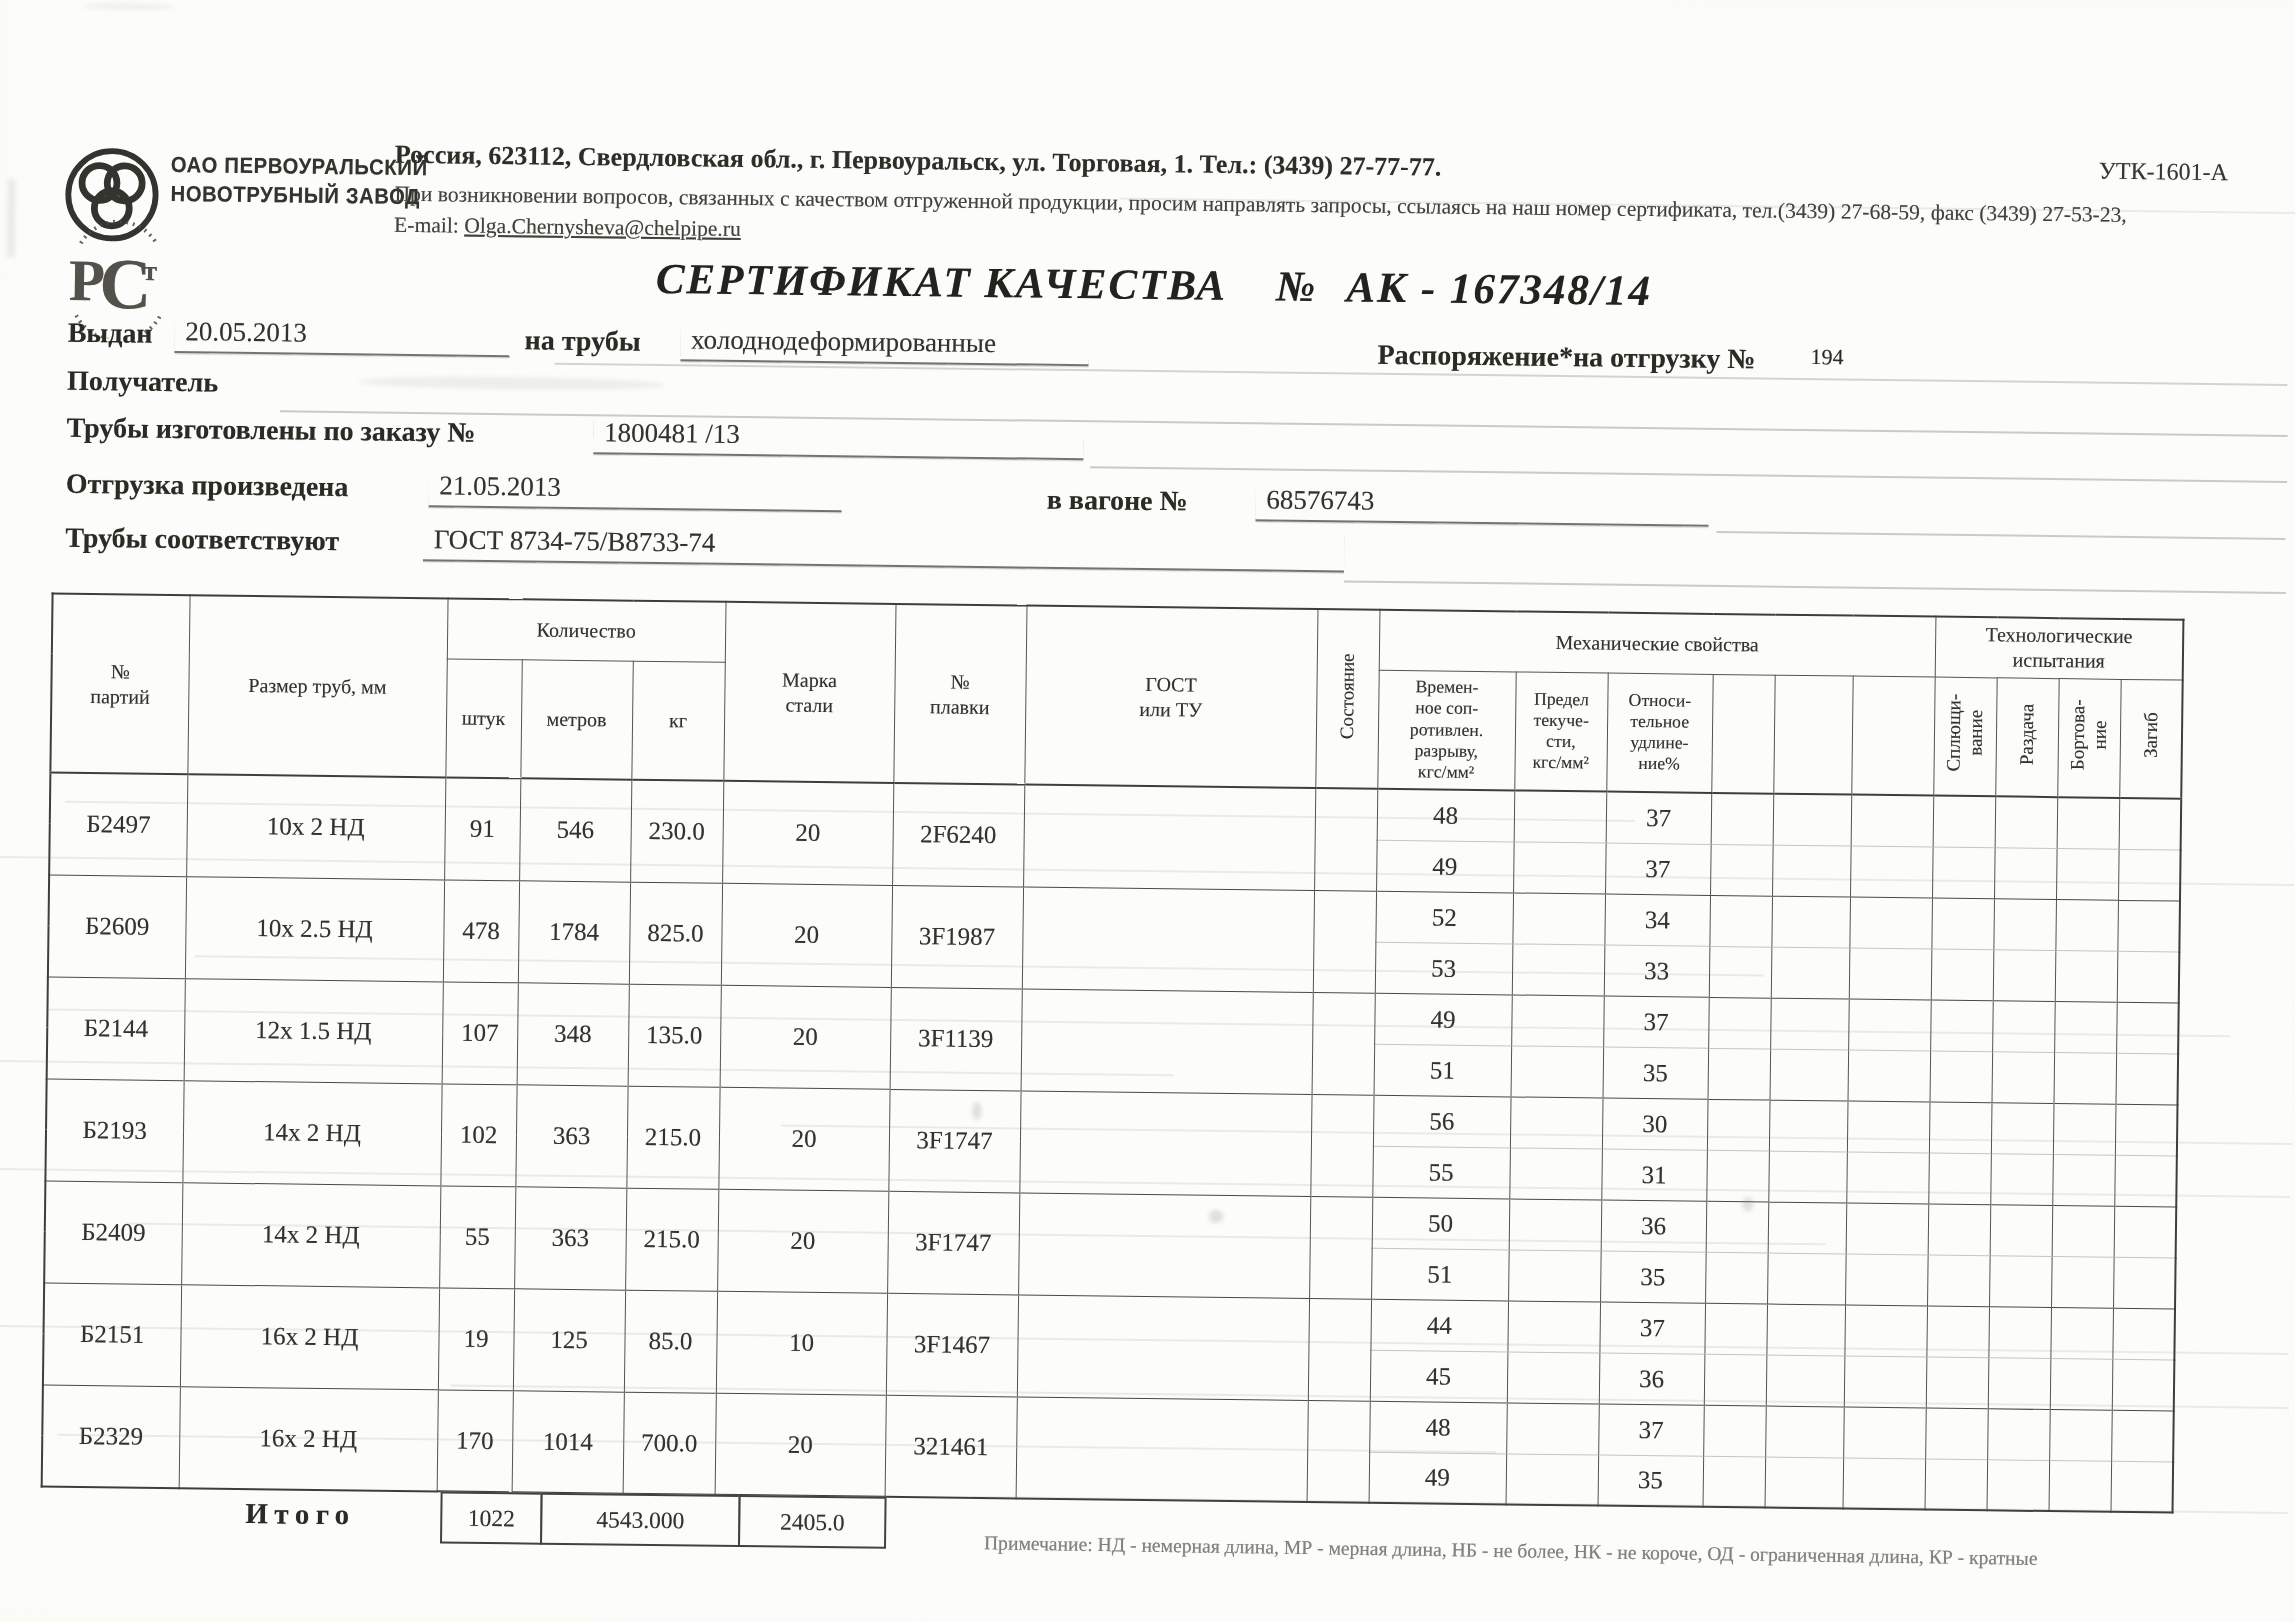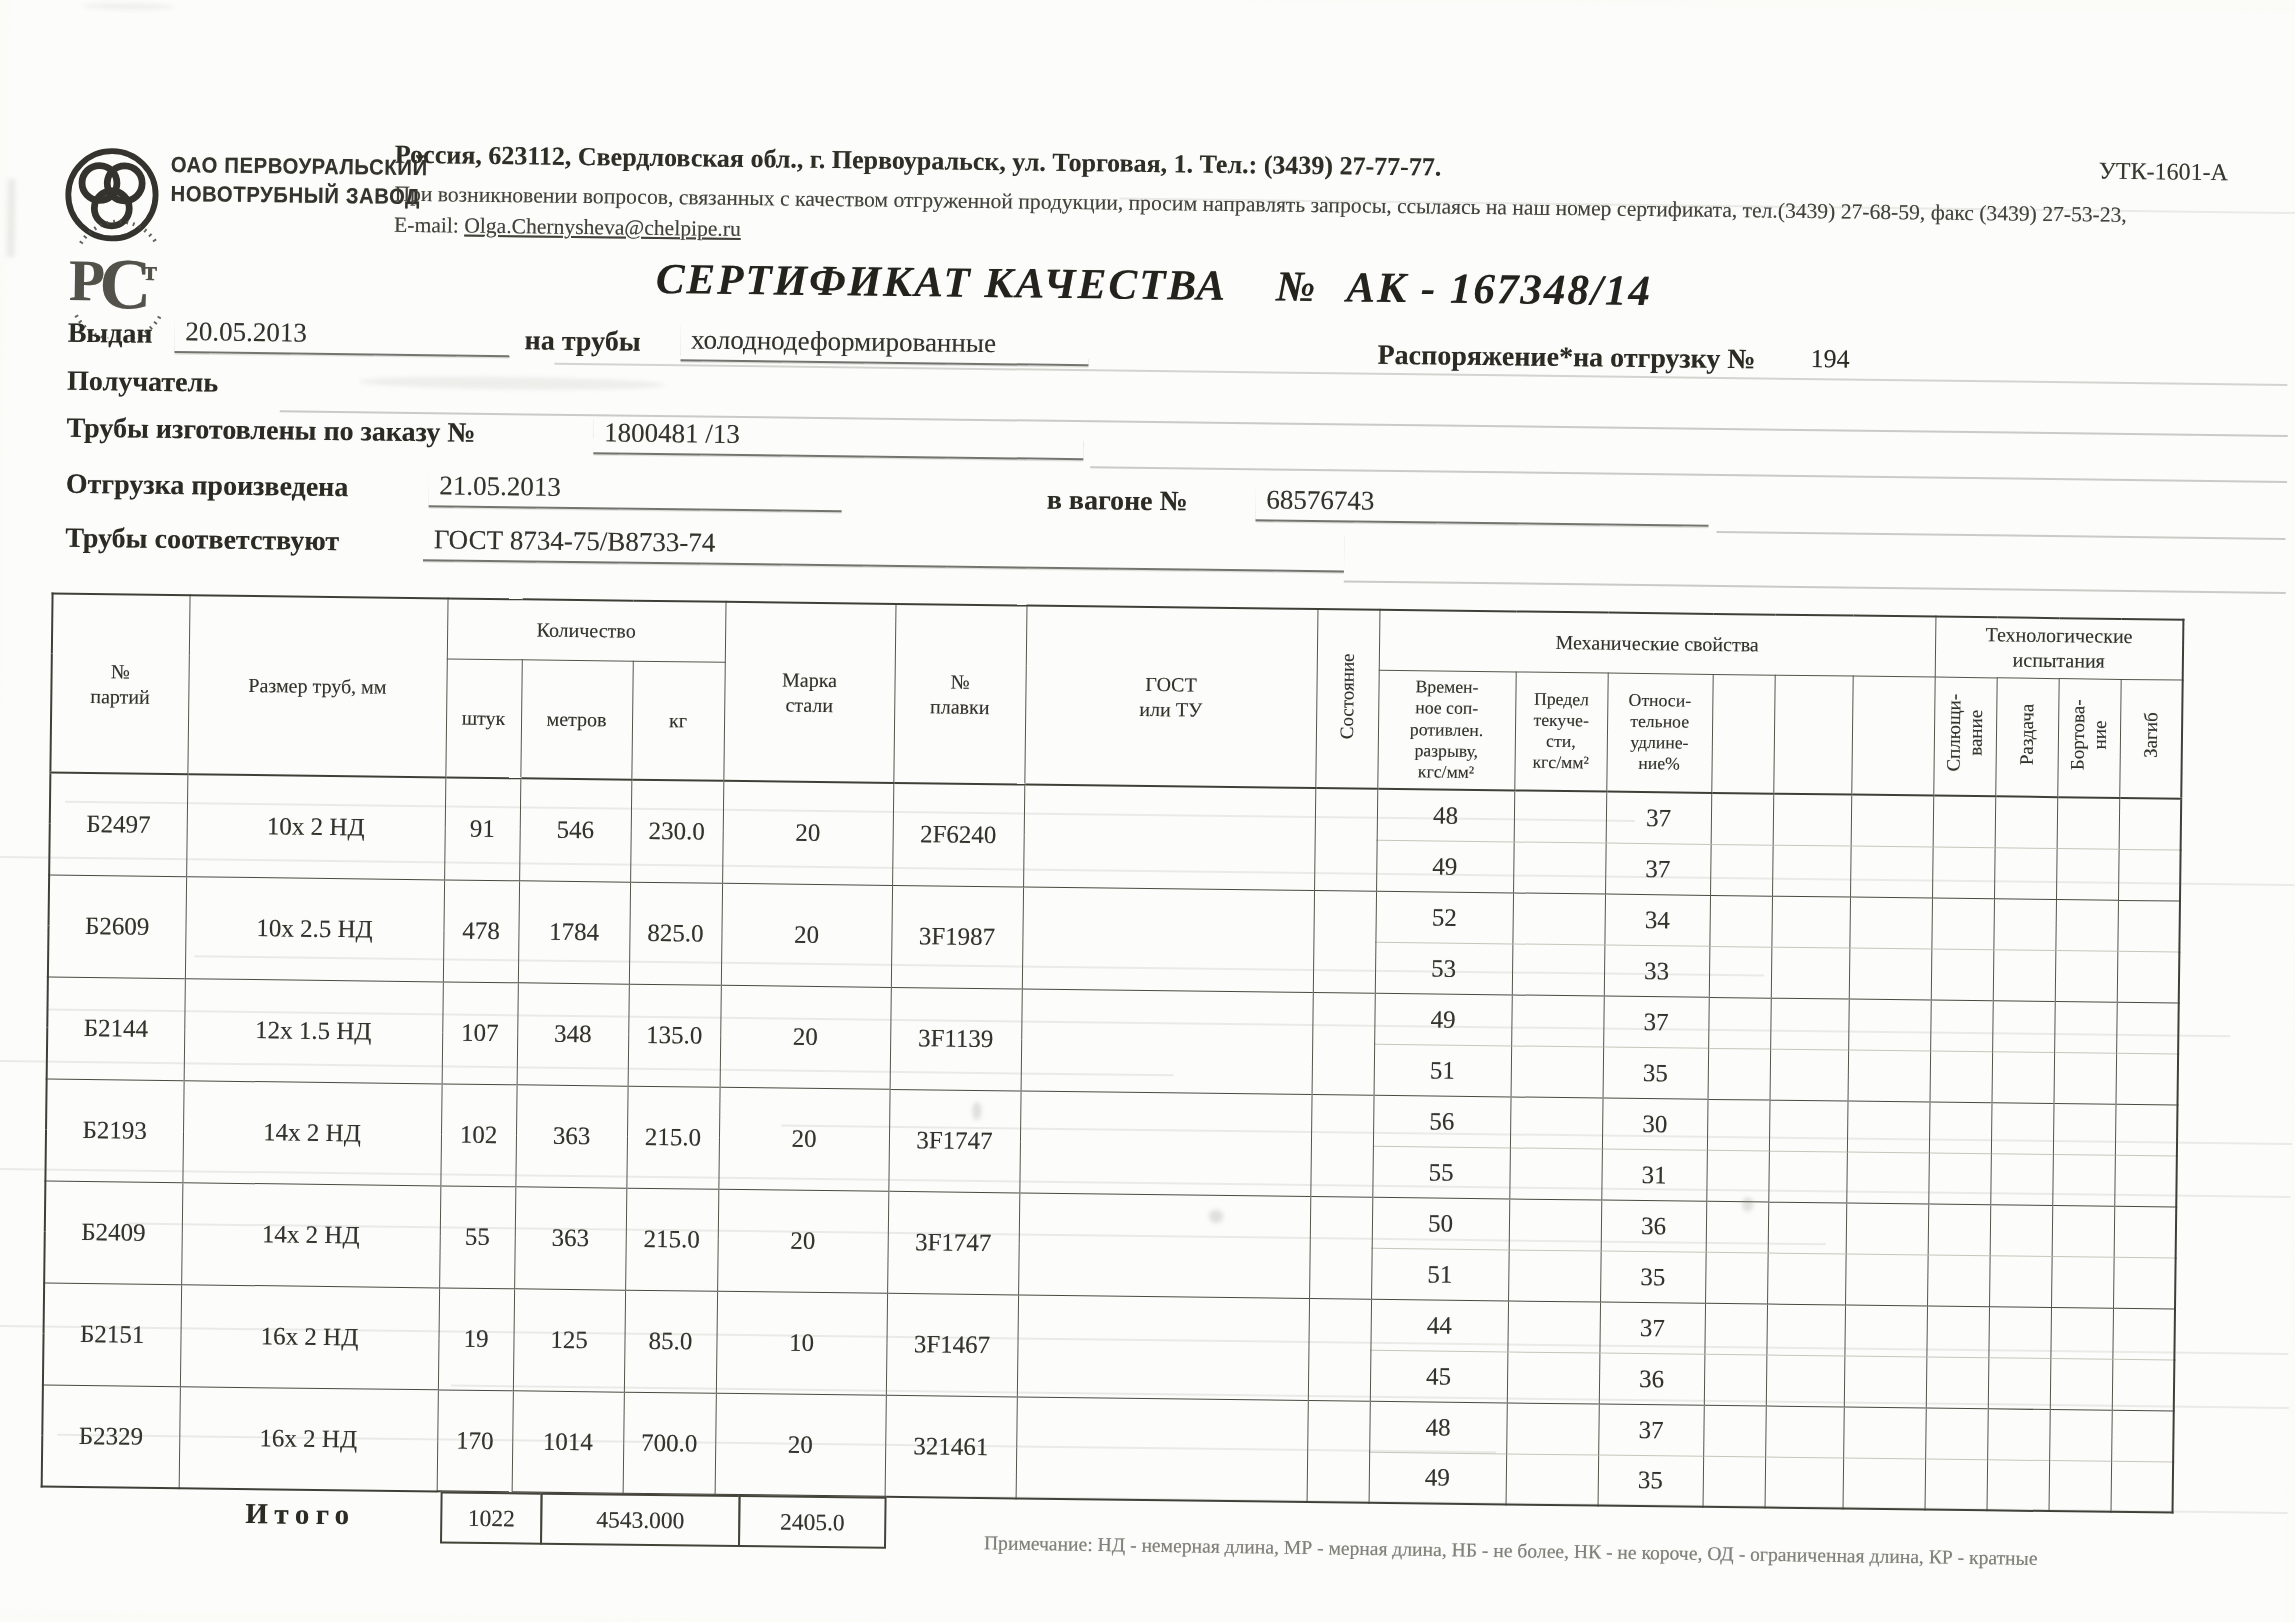--- a/index.html
+++ b/index.html
@@ -96,21 +96,21 @@
 
   <div class="title">
     <span>СЕРТИФИКАТ КАЧЕСТВА</span><span class="t-no">№</span><span>АК - 167348/14</span>
   </div>
 
   <span class="lbl" style="left:62px;top:330px;">Выдан</span>
   <span class="val" style="left:169px;top:328px;width:318px;">20.05.2013</span>
   <span class="lbl" style="left:519px;top:332px;">на трубы</span>
   <span class="val" style="left:675px;top:330px;width:391px;">холоднодеформированные</span>
   <span class="lbl" style="left:1372px;top:336px;">Распоряжение*на отгрузку №</span>
-  <span class="lbl" style="left:1805px;top:336px;font-weight:400;font-size:26px;">194</span>
+  <span class="lbl" style="left:1805px;top:336px;font-weight:400;font-size:22px;">194</span>
   <i class="hl" style="left:549px;top:370px;width:1733px;opacity:.8;"></i>
 
   <span class="lbl" style="left:62px;top:378px;">Получатель</span>
   <span style="position:absolute;left:281px;top:378px;"></span>
   <i class="hl" style="left:275px;top:421px;width:2008px;"></i>
   <i class="smudge" style="left:353px;top:385px;width:307px;height:11.8px;opacity:.5;"></i>
 
   <span class="lbl" style="left:62px;top:425px;">Трубы изготовлены по заказу №</span>
   <span class="val" style="left:589px;top:424px;width:473px;">1800481  /13</span>
   <i class="hl" style="left:1086px;top:467px;width:1197px;"></i>

